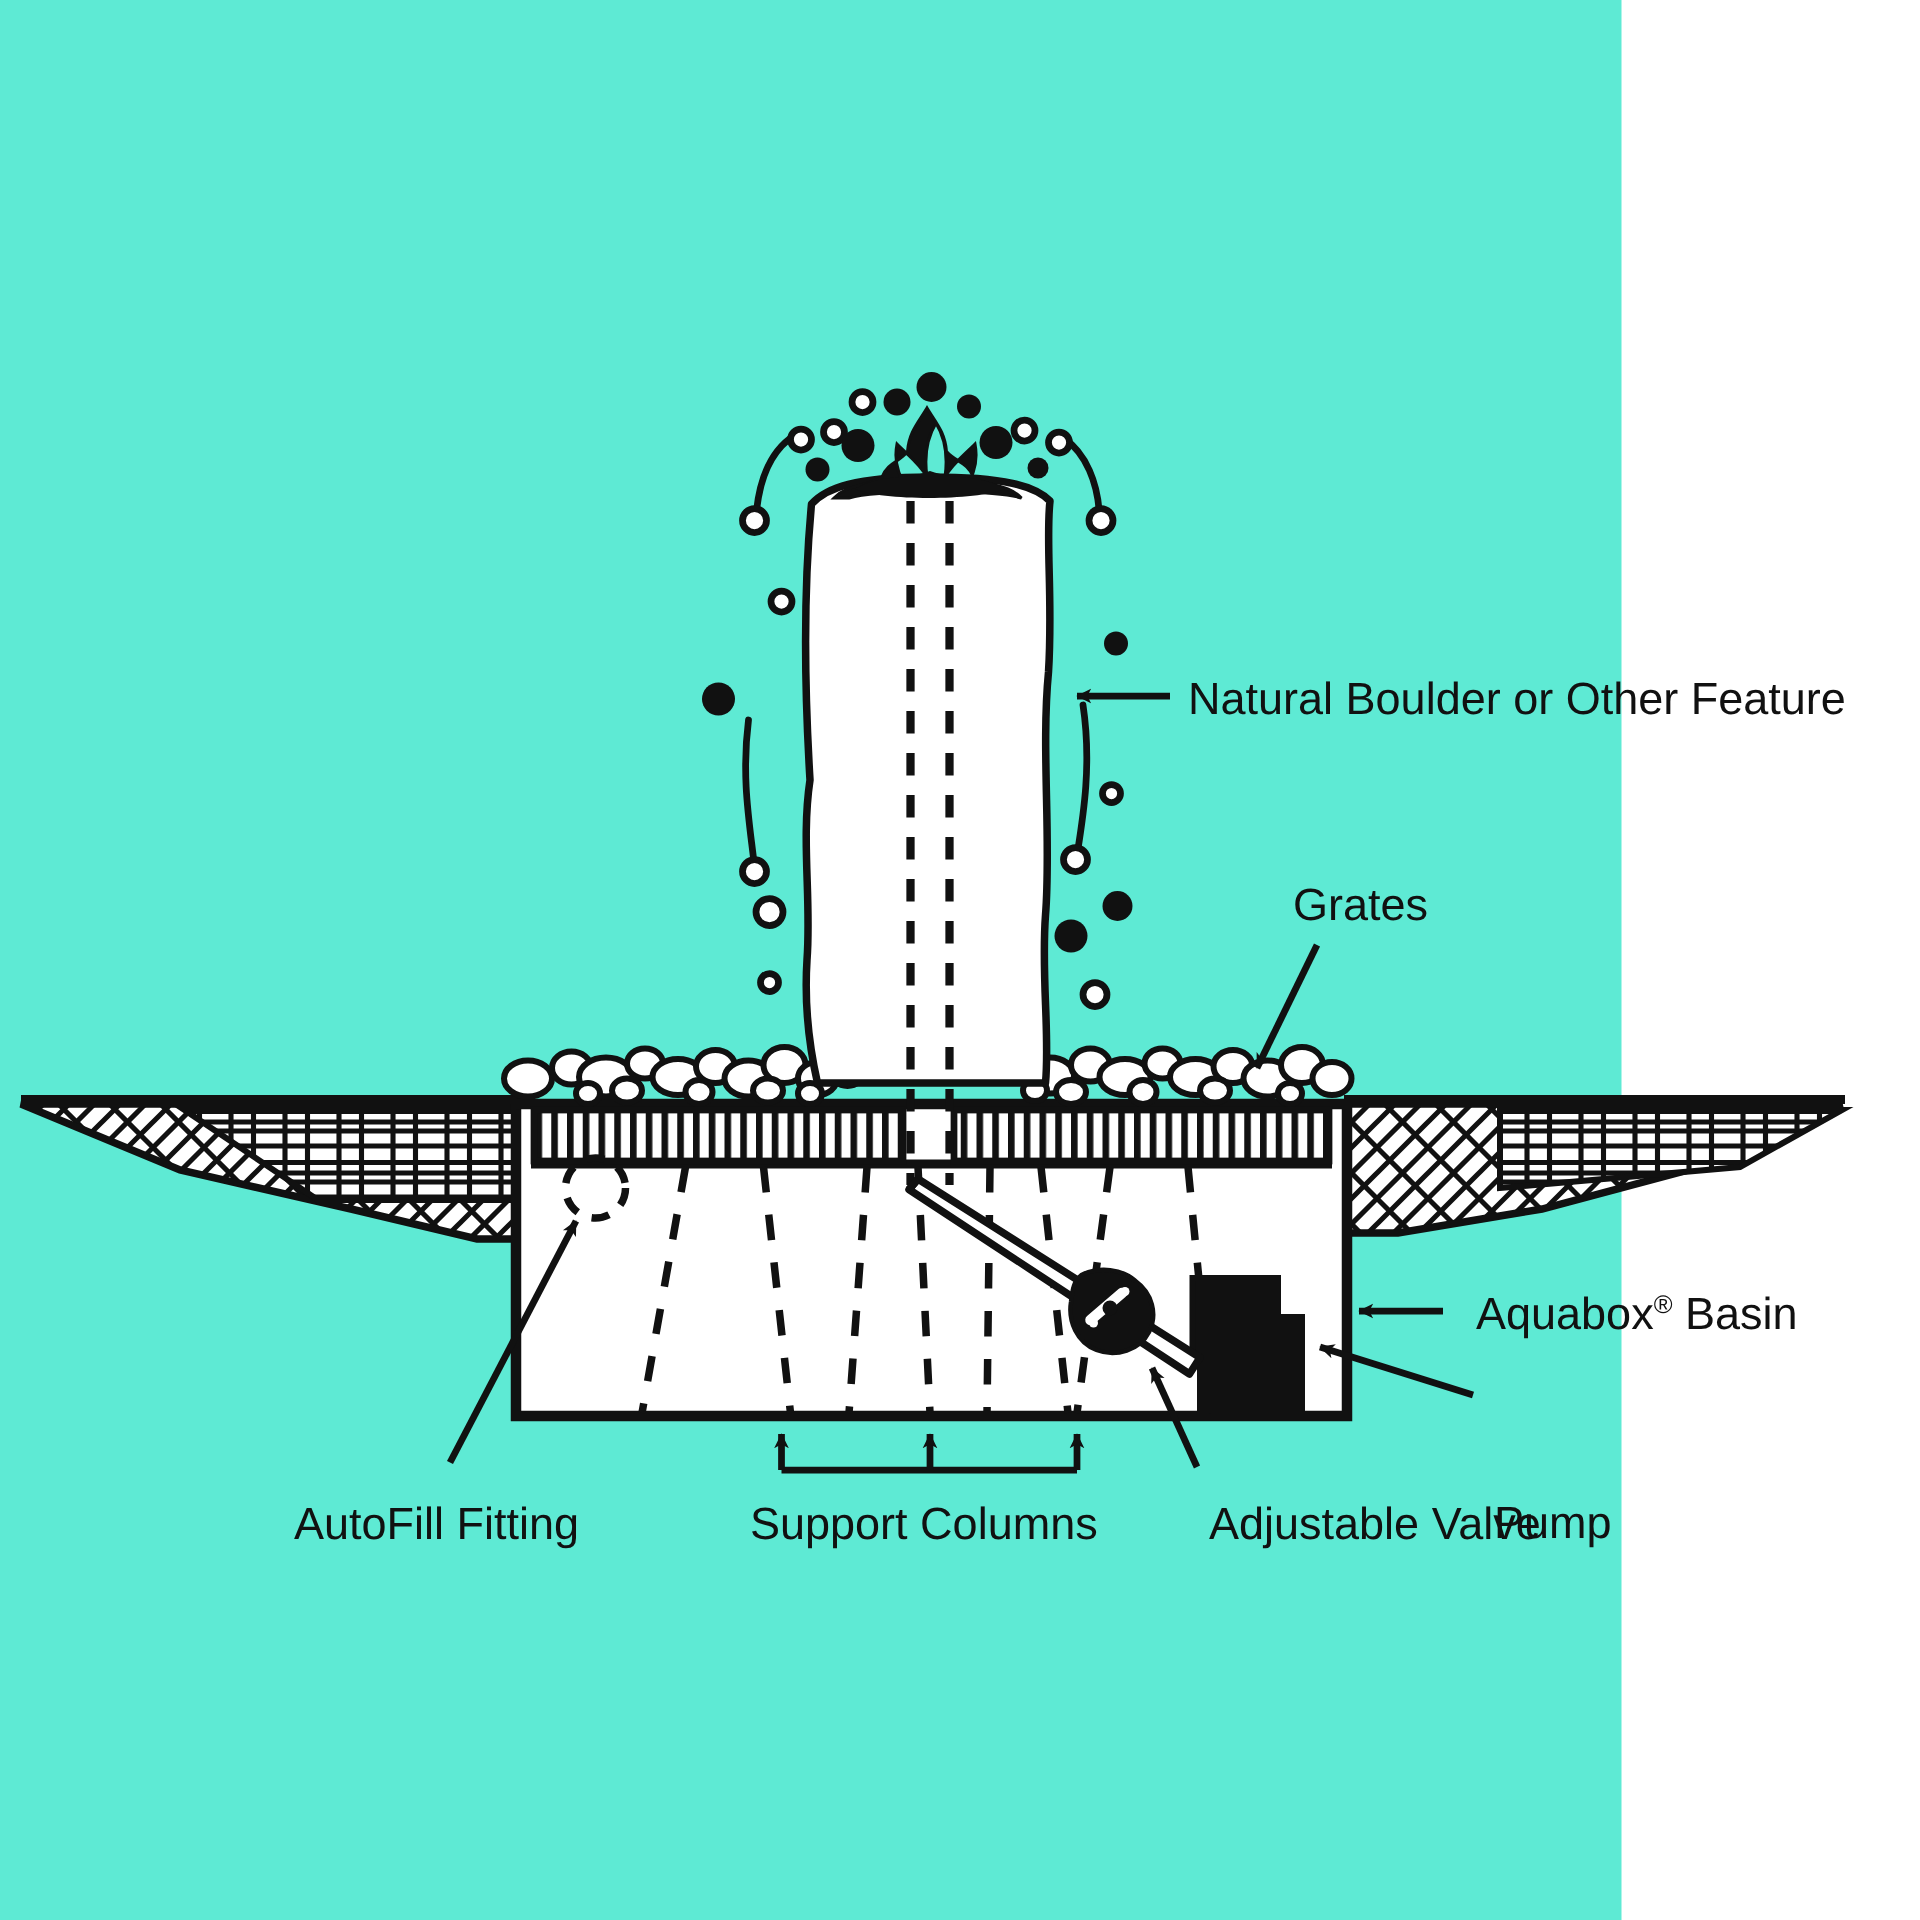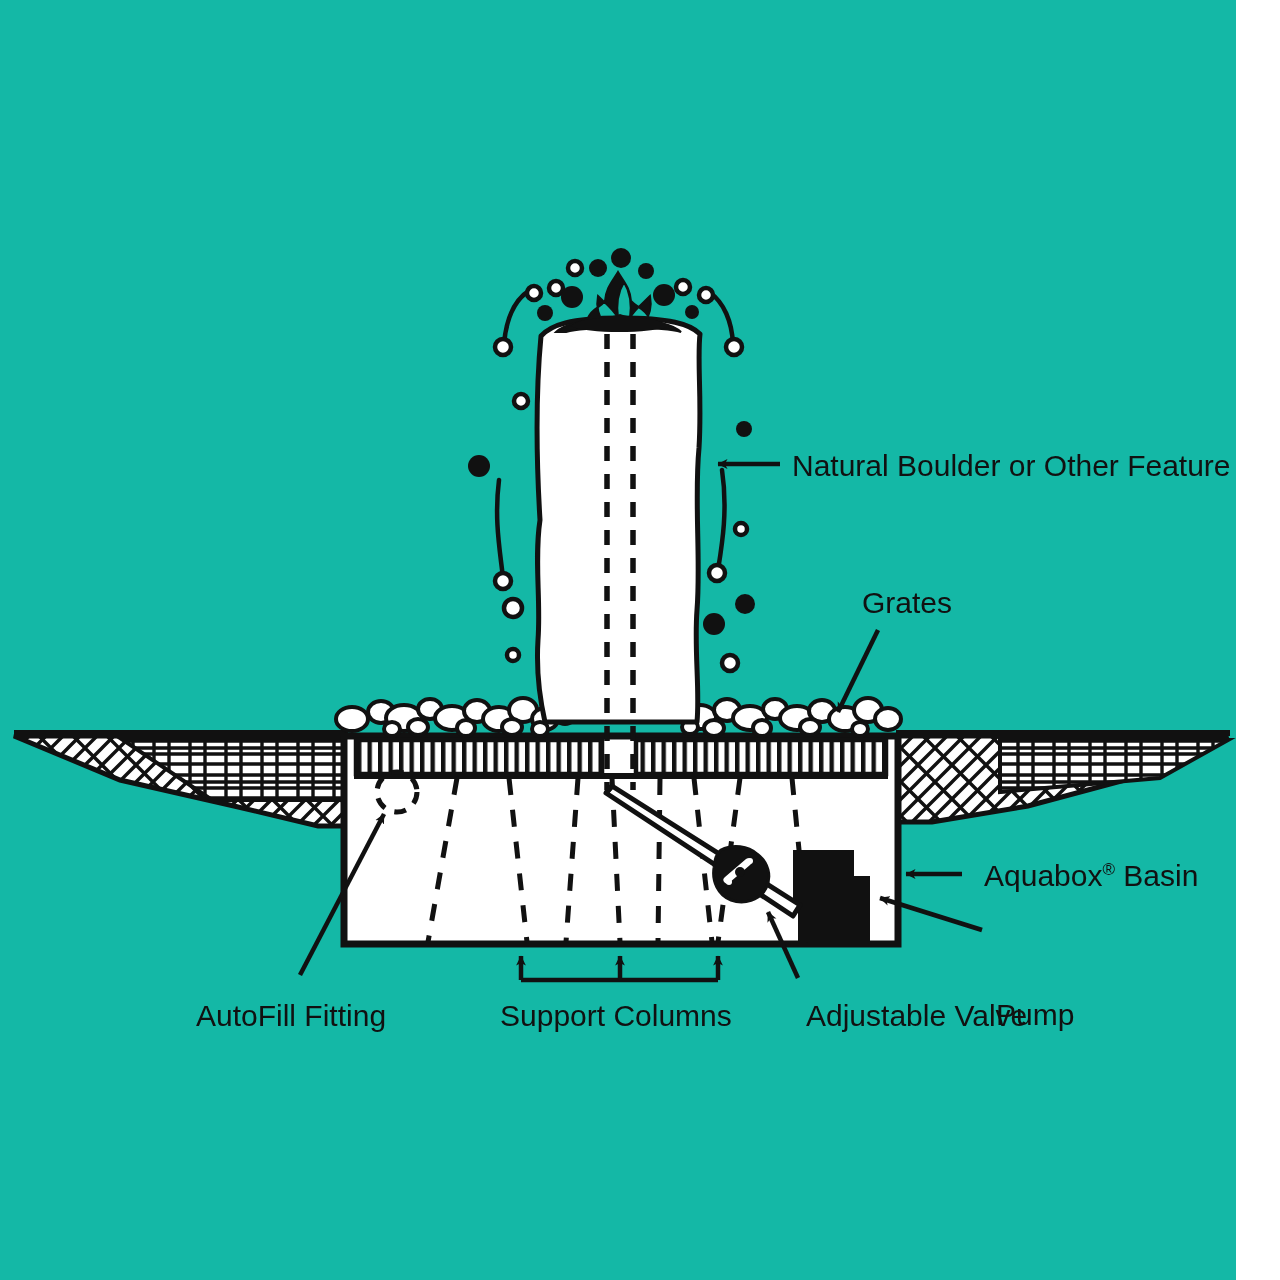--- a/index.html
+++ b/index.html
@@ -1,18 +1,18 @@
 <!DOCTYPE html>
 <html><head>
 <meta charset="utf-8">
 <style>
   html,body{margin:0;padding:0;background:#ffffff;}
   body{width:1280px;height:1280px;overflow:hidden;
        font-family:"Liberation Sans","DejaVu Sans",sans-serif;}
-  #stage{position:relative;width:1236px;height:1280px;background:#14b8a6;}
+  #stage{position:relative;width:1081px;height:1280px;background:#5eead4;}
   svg{display:block;}
   .lbl{font-family:"Liberation Sans","DejaVu Sans",sans-serif;
        font-size:30px;fill:#111111;}
   .lbl-sup{font-size:17px;}
   .ink{stroke:#111111;fill:none;}
 </style>
 </head>
 <body>
 
 <div id="stage">

